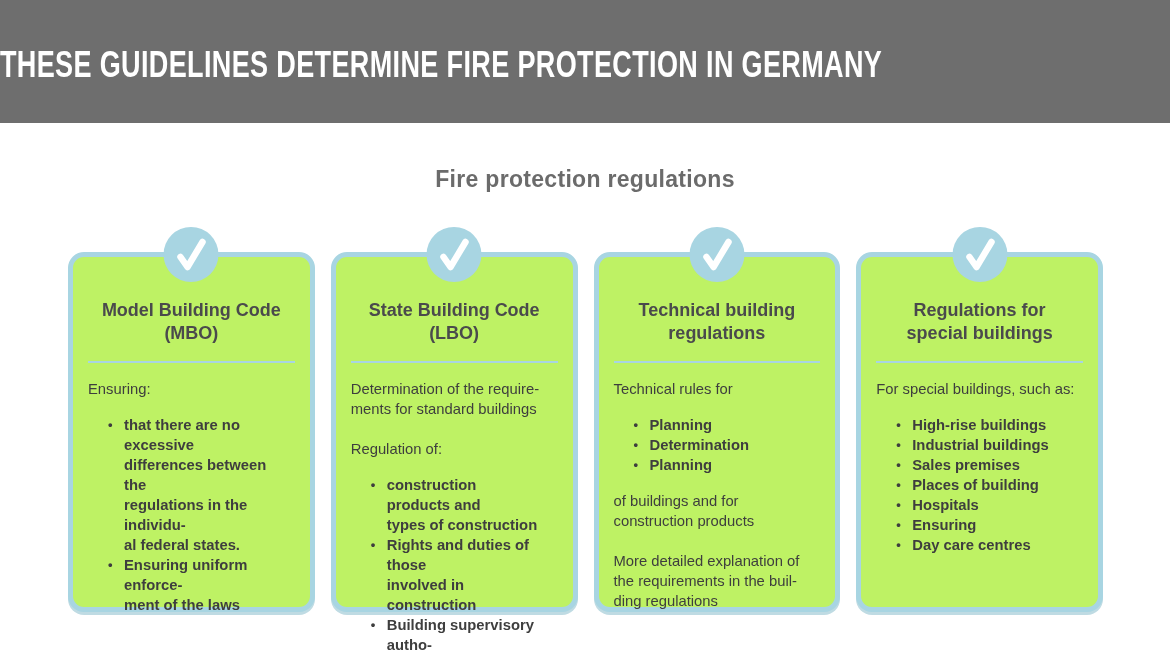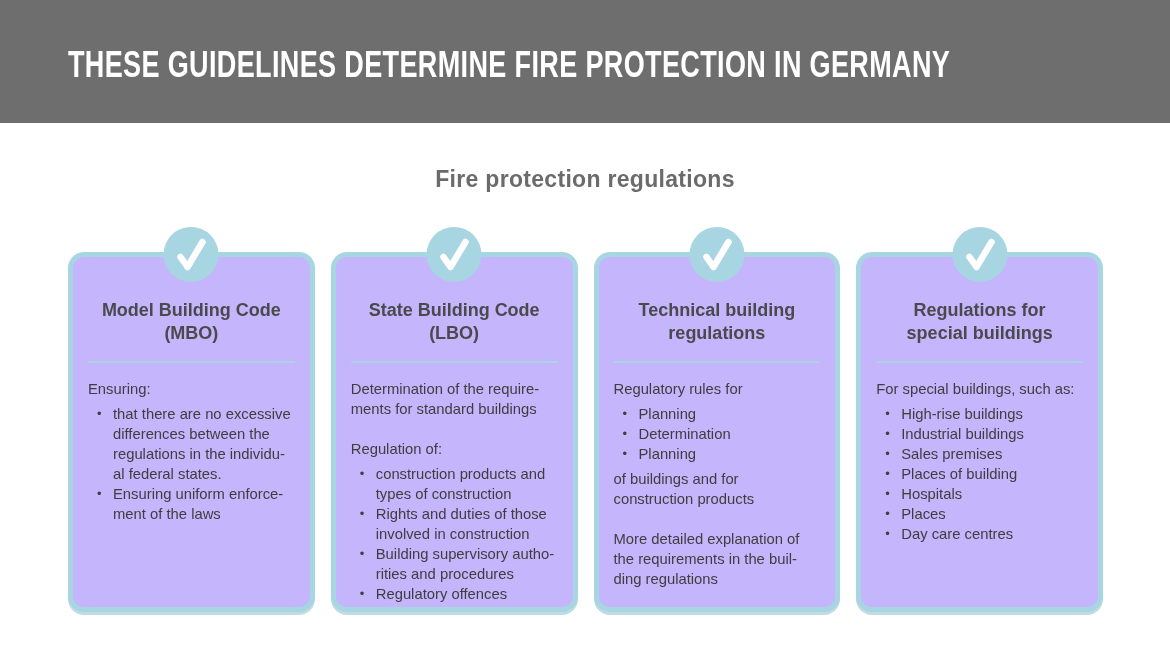--- a/index.html
+++ b/index.html
@@ -7,21 +7,20 @@
     width: 1170px; height: 659px;
     background: #ffffff;
     overflow: hidden;
     font-family: "Liberation Sans", sans-serif;
   }
   .banner {
     height: 123px;
     background: #6e6e6e;
     display: flex;
     align-items: center;
-    padding-left: 68px;
     box-sizing: border-box;
   }
   .banner h1 {
     margin: 0;
     color: #ffffff;
     font-size: 37px;
     font-weight: 700;
     letter-spacing: 0.5px;
     white-space: nowrap;
     transform: scaleX(0.73);
@@ -37,21 +36,21 @@
     letter-spacing: 0.3px;
   }
   .cards {
     display: grid;
     grid-template-columns: repeat(4, 1fr);
     gap: 16px;
     margin: 59px 67px 0 68px;
   }
   .card {
     position: relative;
-    background: #c4b5fd;
+    background: #bef264;
     border: 5px solid #a8d5e2;
     border-radius: 16px;
     height: 360px;
     box-sizing: border-box;
     padding: 42px 13px 10px 13px;
     box-shadow: 0 3px 0 rgba(139, 189, 204, 0.55);
   }
   .badge {
     position: absolute;
     top: -30px;
@@ -86,22 +85,23 @@
     line-height: 20px;
     color: #3e3e3e;
   }
   .card-body p {
     margin: 2px;
     white-space: pre-line;
   }
   .card-body .gap-before { margin-top: 20px; }
   .card-body ul {
     list-style: none;
-    margin: 5px;
+    margin: 16px;
     padding: 0;
+    font-weight: bold;
   }
   .card-body li {
     position: relative;
     padding-left: 22px;
     white-space: pre-line;
   }
   .card-body li::before {
     content: "\2022";
     position: absolute;
     left: 6px;
@@ -167,21 +167,21 @@
         <div class="card">
           <div class="badge">
             <svg width="55" height="55" viewBox="0 0 55 55">
               <path d="M17 30 L24 40 L39 15" fill="none" stroke="#ffffff" stroke-width="6.5" stroke-linecap="round" stroke-linejoin="round"></path>
             </svg>
           </div>
           <h3>Technical building
 regulations</h3>
           <div class="divider"></div>
           <div class="card-body">
-            <p>Regulatory rules for</p>
+            <p>Technical rules for</p>
             <ul>
               <li>Planning</li>
               <li>Determination</li>
               <li>Planning</li>
             </ul>
             <p>of buildings and for
 construction products</p>
             <p class="gap-before">More detailed explanation of
 the requirements in the buil-
 ding regulations</p>
@@ -197,20 +197,20 @@
 special buildings</h3>
           <div class="divider"></div>
           <div class="card-body">
             <p>For special buildings, such as:</p>
             <ul>
               <li>High-rise buildings</li>
               <li>Industrial buildings</li>
               <li>Sales premises</li>
               <li>Places of building</li>
               <li>Hospitals</li>
-              <li>Places</li>
+              <li>Ensuring</li>
               <li>Day care centres</li>
             </ul>
           </div>
         </div>
       </div>
   </main>
 </div>
 
 </body></html>

